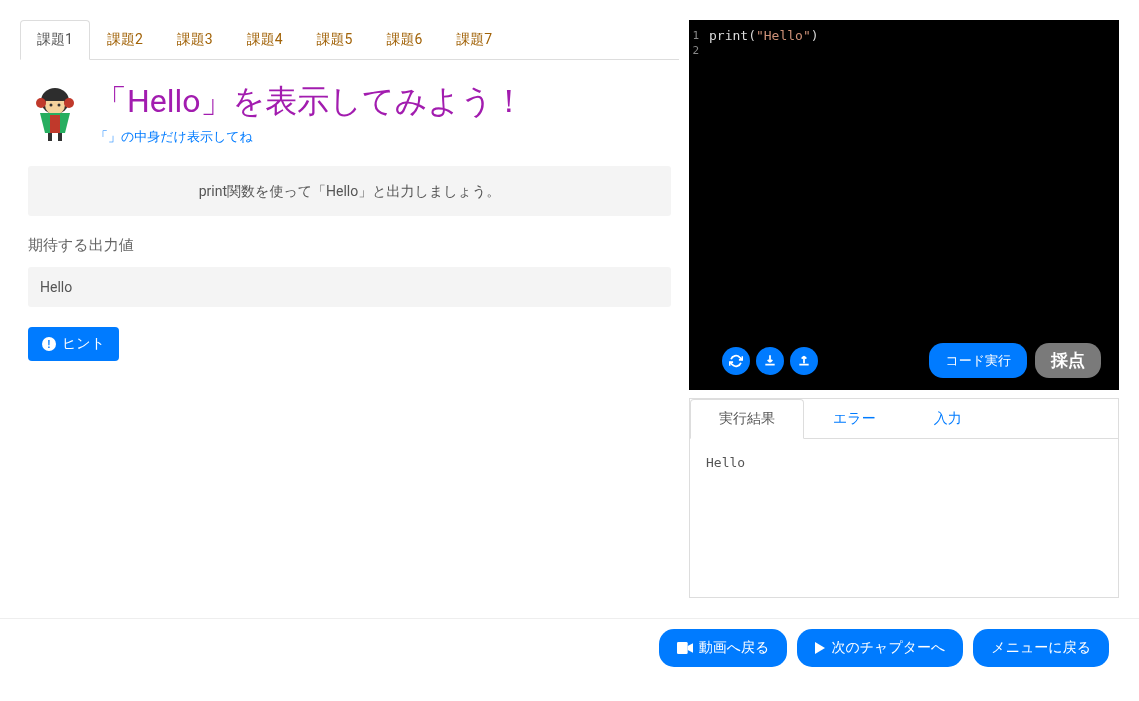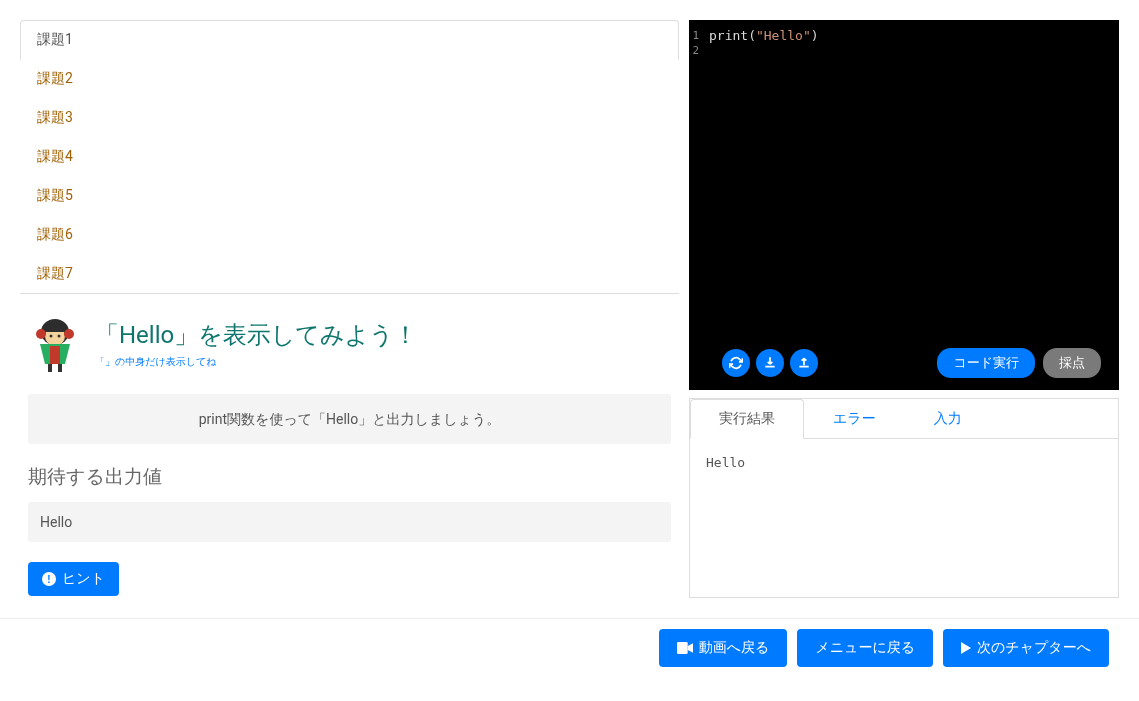--- a/index.html
+++ b/index.html
@@ -1,60 +1,60 @@
 <!DOCTYPE html>
 <html><head>
   <meta charset="utf-8">
   <style>
     * { box-sizing: border-box; margin: 0; padding: 0; }
     body { font-family: -apple-system, BlinkMacSystemFont, "Segoe UI", Roboto, sans-serif; background: #fff; font-size: 14px; color: #333; }
     .container { display: flex; gap: 10px; padding: 20px; }
     .left-panel { flex: 1; background: #fff; display: flex; flex-direction: column; }
     .right-panel { width: 430px; display: flex; flex-direction: column; gap: 8px; }
     
-    .tabs { display: flex; border-bottom: 1px solid #ddd; flex-direction: column; }
+    .tabs { display: flex; border-bottom: 1px solid #ddd; }
     .tab { padding: 10px 16px; cursor: pointer; color: #a16207; border: 1px solid transparent; border-top-left-radius: 4px; border-top-right-radius: 4px; margin-bottom: -1px; }
     .tab.active { color: #555; border-color: #ddd #ddd #fff; background: #fff; }
     
     .content { padding: 20px 0 0 0; background: #fff; }
     .title-row { display: flex; align-items: center; gap: 15px; margin-bottom: 20px; padding: 0 10px; }
     .avatar-icon { width: 50px; height: 60px; flex-shrink: 0; }
     .title-block { flex: 1; }
-    .task-title { font-size: 24px; color: #0f766e; font-weight: 400; margin-bottom: 4px; }
-    .task-subtitle { font-size: 10px; color: #007bff; }
+    .task-title { font-size: 32px; color: #a21caf; font-weight: 400; margin-bottom: 4px; }
+    .task-subtitle { font-size: 13px; color: #007bff; }
     
     .desc-box { background: #f4f4f4; padding: 14px 12px; margin: 0 8px 20px; font-size: 14px; line-height: 1.6; border-radius: 3px; color: #555; text-align: center; }
-    .section-title { font-size: 19px; color: #666; margin: 0 8px 12px; font-weight: 400; }
+    .section-title { font-size: 15px; color: #666; margin: 0 8px 12px; font-weight: 400; }
     .output-box { background: #f4f4f4; padding: 12px; margin: 0 8px 20px; border-radius: 3px; font-size: 14px; color: #555; }
     
     .hint-btn { background: #007bff; color: #fff; border: none; padding: 8px 14px; border-radius: 4px; cursor: pointer; font-size: 14px; display: inline-flex; align-items: center; gap: 6px; margin: 0 8px; }
     .hint-btn .icon-circle { width: 14px; height: 14px; background: #fff; border-radius: 50%; color: #007bff; font-size: 10px; font-weight: bold; display: flex; align-items: center; justify-content: center; }
     
     .editor-area { background: #000; color: #fff; font-family: Consolas, Monaco, monospace; font-size: 13px; padding: 8px 0; height: 370px; position: relative; }
     .code-line { display: flex; }
     .line-no { width: 20px; text-align: right; color: #888; padding-right: 10px; user-select: none; font-size: 11px; padding-top: 1px; }
     .code-text { color: #d4d4d4; }
     .code-string { color: #ce9178; }
     .code-func { color: #dcdcdc; }
     
     .editor-toolbar { position: absolute; bottom: 12px; left: 15px; right: 0; display: flex; justify-content: space-between; padding: 0 18px; align-items: center; }
     .toolbar-left { display: flex; gap: 6px; }
     .icon-btn { width: 28px; height: 28px; border-radius: 50%; background: #007bff; border: none; color: #fff; cursor: pointer; display: flex; align-items: center; justify-content: center; font-size: 14px; }
     .toolbar-right { display: flex; gap: 8px; }
     .run-btn { background: #007bff; color: #fff; border: none; padding: 6px 16px; border-radius: 14px; cursor: pointer; font-size: 13px; }
-    .grade-btn { background: #7a7a7a; color: #fff; border: none; padding: 6px 16px; border-radius: 14px; cursor: pointer; font-size: 13px; }
+    .grade-btn { background: #7a7a7a; color: #fff; border: none; padding: 6px 16px; border-radius: 14px; cursor: pointer; font-size: 17px; font-weight: bold; }
     
     .output-panel { background: #fff; border: 1px solid #ddd; flex: 1; min-height: 200px; }
     .output-tabs { display: flex; border-bottom: 1px solid #ddd; }
     .output-tab { padding: 10px 28px; cursor: pointer; color: #007bff; border: 1px solid transparent; margin-bottom: -1px; }
     .output-tab.active { color: #555; border-color: #ddd #ddd #fff; border-top-left-radius: 4px; border-top-right-radius: 4px; background: #fff; }
     .output-content { padding: 16px; font-family: Consolas, Monaco, monospace; font-size: 13px; color: #555; }
     
     .footer { display: flex; justify-content: flex-end; gap: 10px; padding: 10px 30px 20px; border-top: 1px solid #eee; }
-    .footer-btn { background: #007bff; color: #fff; border: none; padding: 10px 18px; border-radius: 4px; cursor: pointer; font-size: 14px; display: inline-flex; align-items: center; gap: 6px; }
+    .footer-btn { background: #007bff; color: #fff; border: none; padding: 10px 18px; border-radius: 15px; cursor: pointer; font-size: 14px; display: inline-flex; align-items: center; gap: 6px; }
   </style>
 </head>
 <body>
 
 <div class="container">
   <div class="left-panel">
     <div class="tabs">
       <div class="tab active">課題1</div>
       <div class="tab">課題2</div>
       <div class="tab">課題3</div>
@@ -143,21 +143,21 @@
 
 <div class="footer">
   <button class="footer-btn">
     <svg width="16" height="12" viewBox="0 0 24 18" fill="white">
         <rect x="0" y="0" width="16" height="18" rx="2"></rect>
         <path d="M16 6l8-4v14l-8-4z"></path>
       </svg>
     <span>動画へ戻る</span>
   </button>
   <button class="footer-btn">
-    <span>メニューに戻る</span>
-  </button>
-  <button class="footer-btn">
     <svg width="10" height="12" viewBox="0 0 10 12" fill="white">
         <path d="M0 0l10 6-10 6z"></path>
       </svg>
     <span>次のチャプターへ</span>
   </button>
+  <button class="footer-btn">
+    <span>メニューに戻る</span>
+  </button>
 </div>
 
 </body></html>

